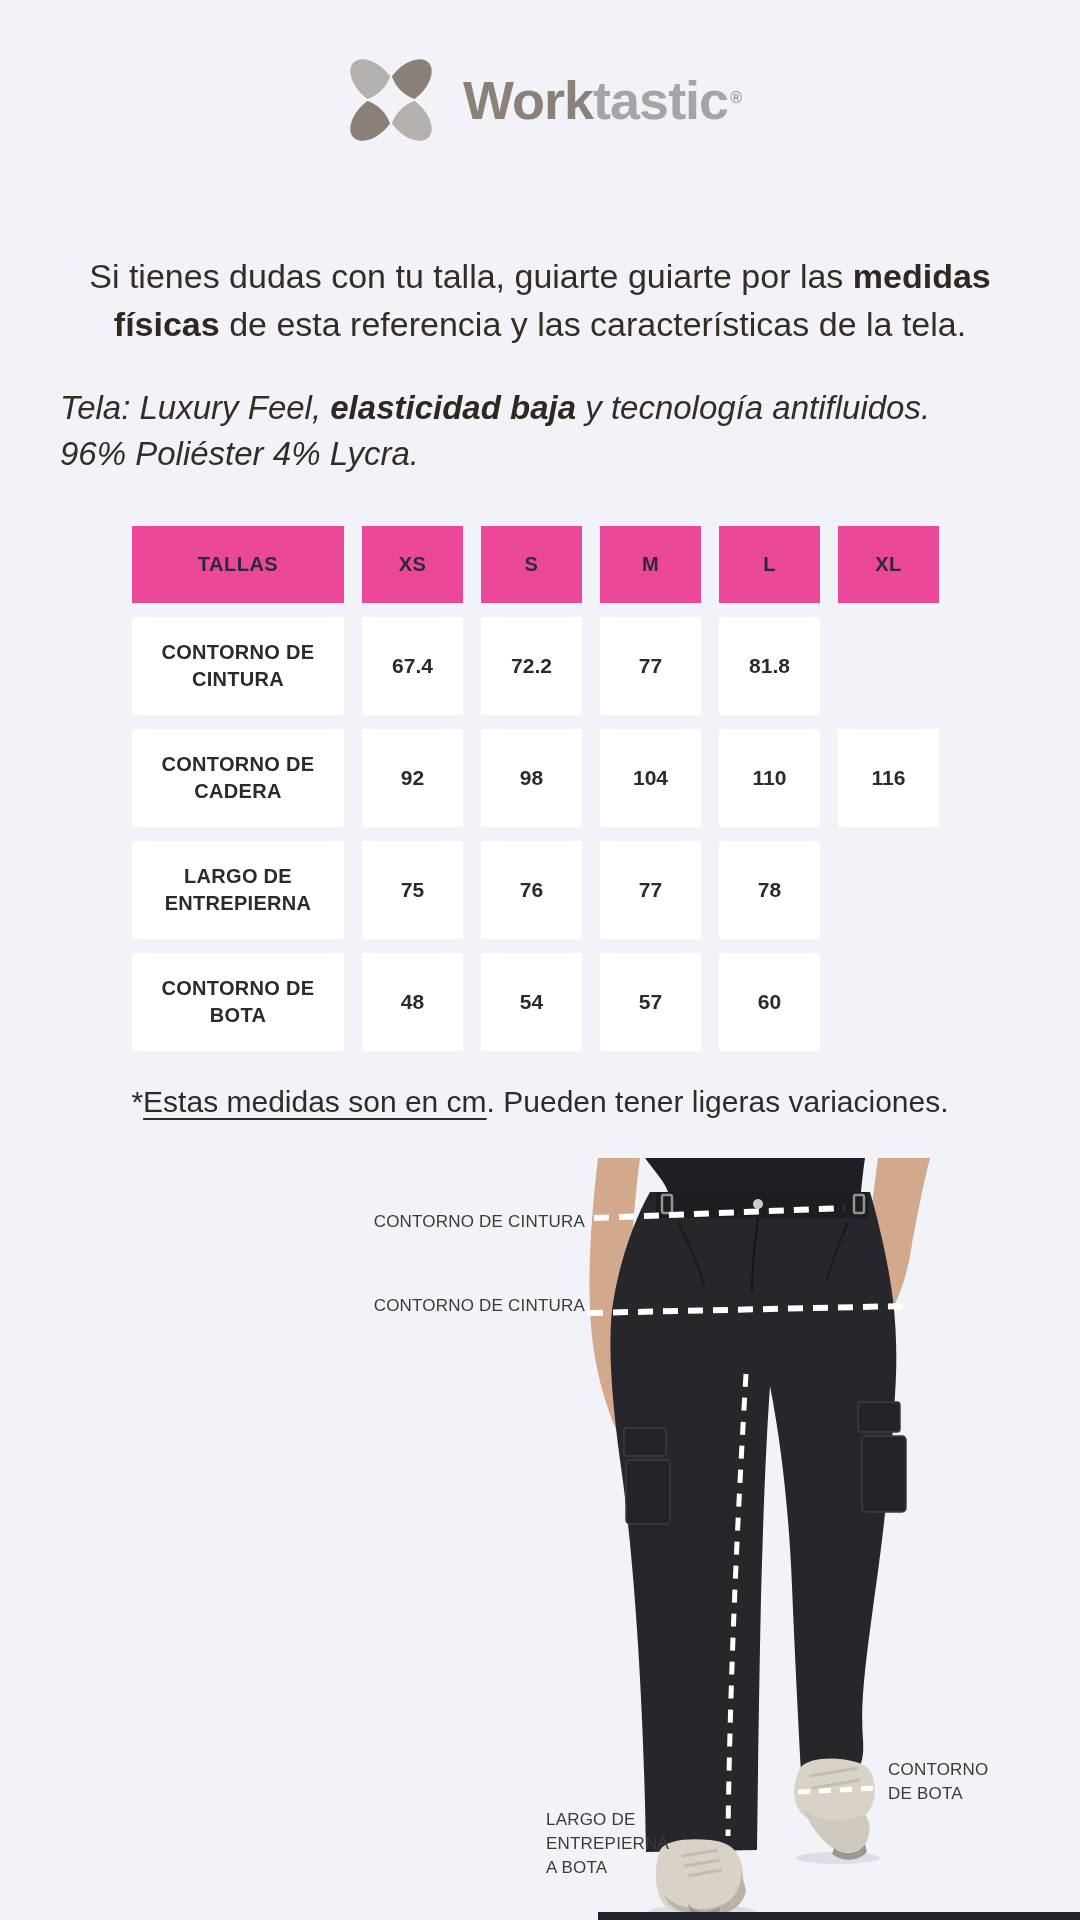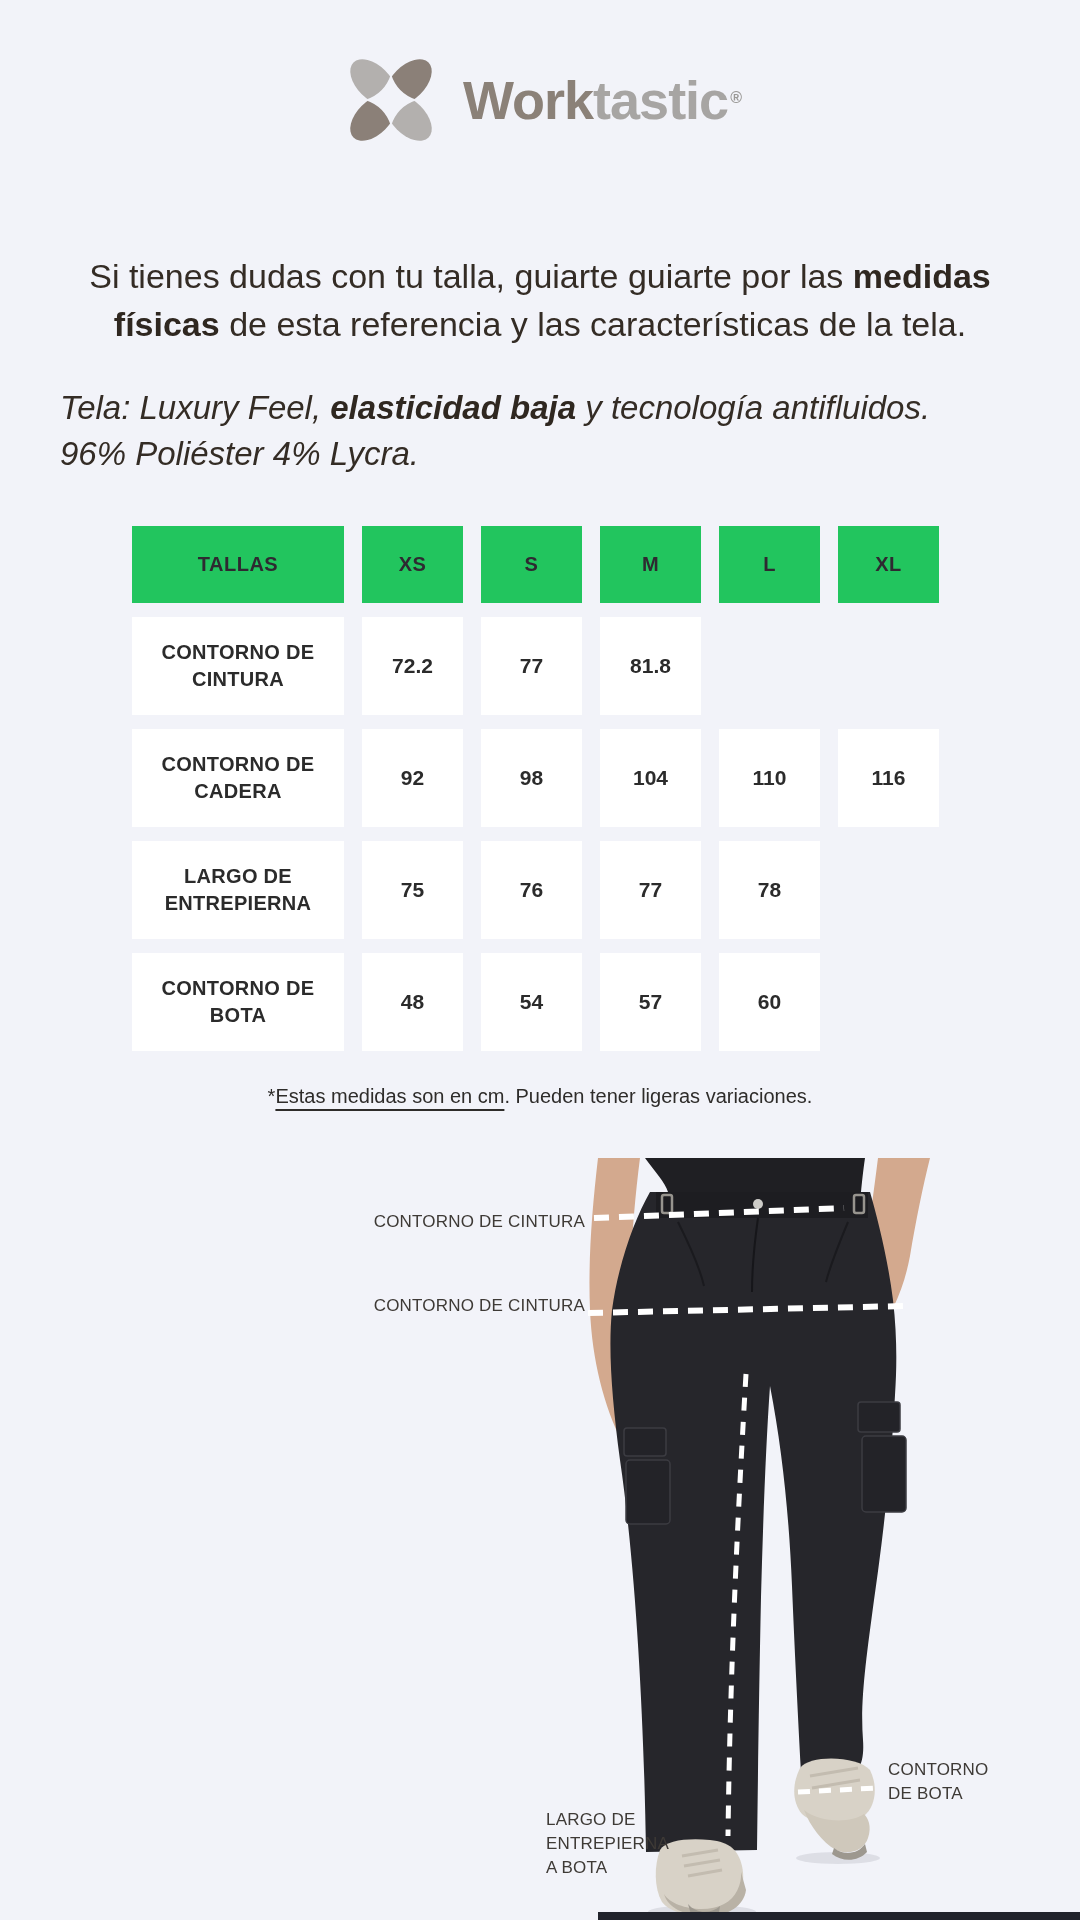--- a/index.html
+++ b/index.html
@@ -21,28 +21,28 @@
          font-size:34px;line-height:1.42;color:#342c25}
   .intro b{color:#2f2720}
   .fabric{margin:36px auto 0;width:960px;font-style:italic;
           font-size:33px;line-height:1.42;color:#342c25}
   .fabric b{color:#2f2720}
 
   
   .size-table{margin:48px 0 0 132px}
   .t-row{display:grid;grid-template-columns:212px repeat(5,101px);column-gap:18px}
   .cell{display:flex;align-items:center;justify-content:center;text-align:center}
-  .t-head .cell{height:77px;background:#22c55e;color:#2e2a31;
+  .t-head .cell{height:77px;background:#ec4899;color:#2e2a31;
                 font-weight:bold;font-size:20px;letter-spacing:.5px}
   .t-data{margin-top:14px}
   .t-data .cell{height:98px;background:#ffffff;font-weight:bold;font-size:21px;color:#2b2b2b}
   .cell.lbl{font-size:20px;padding:0 24px;line-height:1.35;letter-spacing:.3px}
 
   
-  .note{margin-top:34px;text-align:center;font-size:20px;color:#2e2c2a}
+  .note{margin-top:34px;text-align:center;font-size:30px;color:#2e2c2a}
   .note .u{text-decoration:underline;text-underline-offset:6px;text-decoration-thickness:2px}
 
   
   .diagram{position:absolute;left:0;top:1150px;width:1080px;height:770px}
   .person-svg{position:absolute;left:560px;top:0}
   .lbl-d{position:absolute;font-size:17px;color:#3e3a36;letter-spacing:.2px;line-height:1.42;z-index:3}
   .lbl-waist{right:495px;top:60px;white-space:nowrap;text-align:right}
   .lbl-hip{right:495px;top:144px;white-space:nowrap;text-align:right}
   .lbl-inseam{left:546px;top:658px;width:130px}
   .lbl-boot{left:888px;top:608px;width:112px}
@@ -73,20 +73,21 @@
     <div class="cell">TALLAS</div>
     <div class="cell">XS</div>
     <div class="cell">S</div>
     <div class="cell">M</div>
     <div class="cell">L</div>
     <div class="cell">XL</div>
   </div>
 
   <div class="t-row t-data">
     <div class="cell lbl">CONTORNO DE CINTURA</div>
+    <div class="cell">67.4</div>
     <div class="cell">72.2</div>
     <div class="cell">77</div>
     <div class="cell">81.8</div>
   </div>
 
   <div class="t-row t-data">
     <div class="cell lbl">CONTORNO DE CADERA</div>
     <div class="cell">92</div>
     <div class="cell">98</div>
     <div class="cell">104</div>

